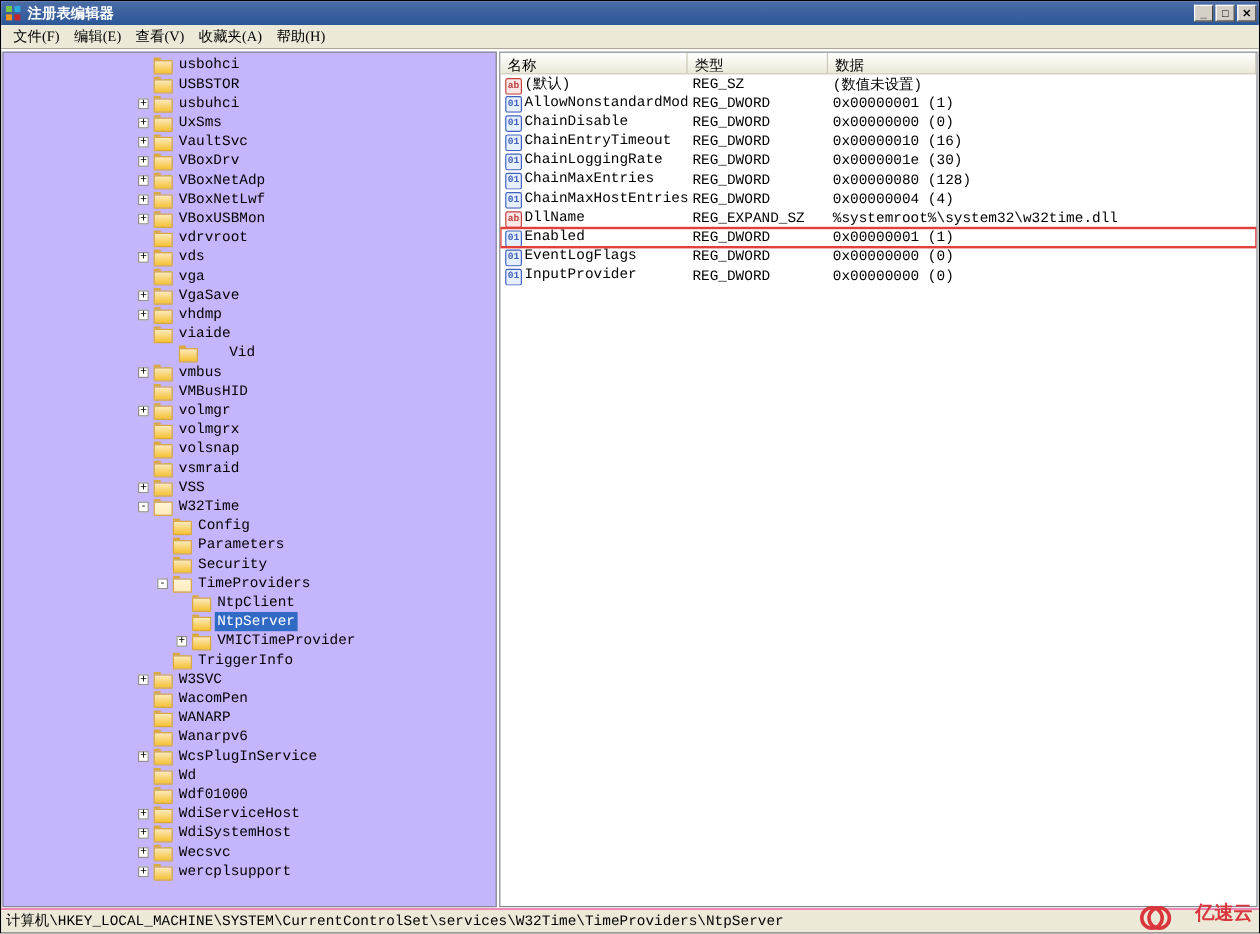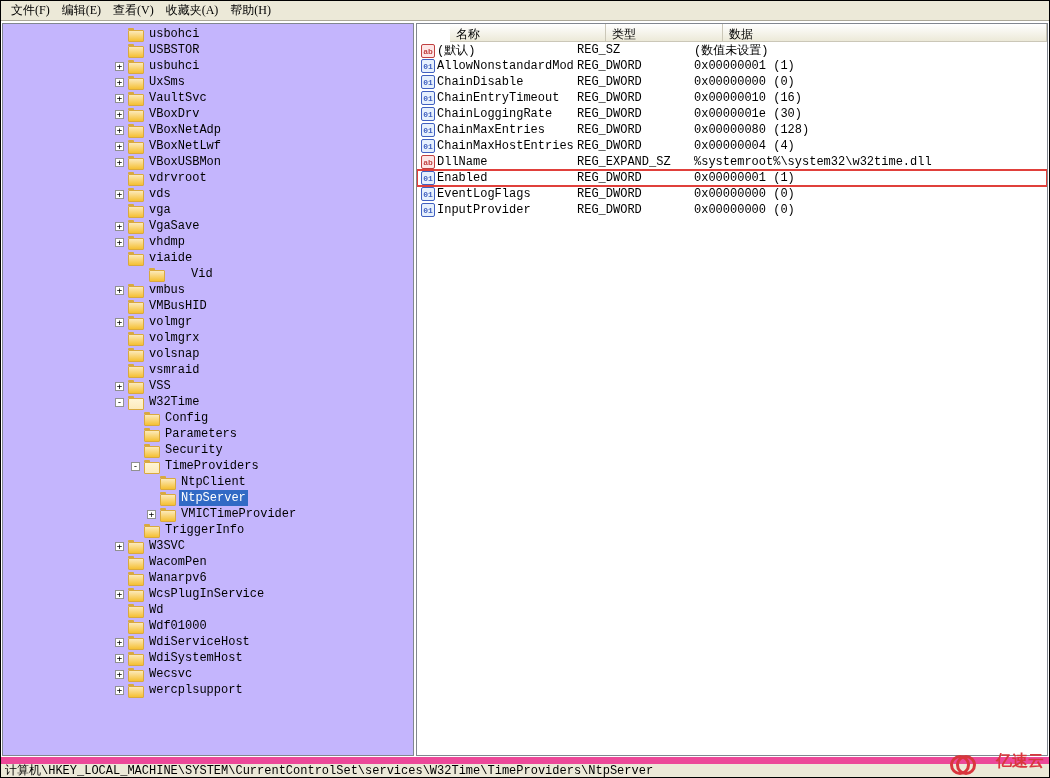--- a/index.html
+++ b/index.html
@@ -104,21 +104,21 @@
   background: #fff;
   margin: 1px;
   overflow: auto;
   position: relative;
 }
 .list-header {
   display: flex;
   background: linear-gradient(to bottom, #fff, #ece9d8);
   border-bottom: 1px solid #cbc7b8;
   height: 18px;
-  position: sticky; top: 0; margin-left: 33px;
+  position: sticky; top: 0;
 }
 .list-header-cell {
   border-right: 1px solid #cbc7b8;
   padding: 2px 6px;
   cursor: pointer;
   font-family: "SimSun", "宋体";
 }
 .col-name { width: 156px; }
 .col-type { width: 117px; }
 .col-data { flex: 1; }
@@ -142,21 +142,21 @@
   font-size: 8px;
   font-weight: bold;
   border: 1px solid;
   border-radius: 2px;
 }
 .reg-icon.sz { background: #fde6e6; border-color: #c04040; color: #c04040; }
 .reg-icon.dw { background: #e6f0fd; border-color: #4060c0; color: #4060c0; }
 .statusbar {
   height: 20px;
   background: #ece9d8;
-  border-top: 7px solid #ec4899;
+  border-top: 1px solid #ec4899;
   display: flex;
   align-items: center;
   padding: 0 4px;
   font-family: "SimSun","宋体","Courier New",monospace;
 }
 .watermark {
   position: absolute;
   right: 6px;
   bottom: 6px;
   display: flex;
@@ -178,20 +178,36 @@
   border-radius: 50%;
 }
 .watermark-logo::before { width: 14px; height: 14px; left: 0; top: 3px; }
 .watermark-logo::after { width: 14px; height: 14px; right: 0; top: 3px; }
 </style>
 </head>
 <body>
 
 <div class="window">
 
+  <div class="titlebar">
+    <span class="titlebar-icon">
+      <svg width="14" height="14" viewBox="0 0 14 14">
+          <rect x="1" y="1" width="5" height="5" fill="#7ac943"></rect>
+          <rect x="8" y="1" width="5" height="5" fill="#29abe2"></rect>
+          <rect x="1" y="8" width="5" height="5" fill="#f7931e"></rect>
+          <rect x="8" y="8" width="5" height="5" fill="#c1272d"></rect>
+        </svg>
+    </span>
+    <span class="titlebar-title">注册表编辑器</span>
+    <div class="titlebar-buttons">
+      <div class="titlebar-btn">_</div>
+      <div class="titlebar-btn">□</div>
+      <div class="titlebar-btn">✕</div>
+    </div>
+  </div>
 
   <div class="menubar">
     <div class="menu-item">文件(F)</div>
     <div class="menu-item">编辑(E)</div>
     <div class="menu-item">查看(V)</div>
     <div class="menu-item">收藏夹(A)</div>
     <div class="menu-item">帮助(H)</div>
   </div>
 
   <div class="content">
@@ -359,20 +375,25 @@
           </div>
           <div class="tree-node" style="padding-left: 112px;">
             <span class="expander">+</span>
             <span class="folder-icon"></span>
             <span class="tree-label">W3SVC</span>
           </div>
           <div class="tree-node" style="padding-left: 112px;">
             <span class="expander-space"></span>
             <span class="folder-icon"></span>
             <span class="tree-label">WacomPen</span>
+          </div>
+          <div class="tree-node" style="padding-left: 112px;">
+            <span class="expander-space"></span>
+            <span class="folder-icon"></span>
+            <span class="tree-label">WANARP</span>
           </div>
           <div class="tree-node" style="padding-left: 112px;">
             <span class="expander-space"></span>
             <span class="folder-icon"></span>
             <span class="tree-label">Wanarpv6</span>
           </div>
           <div class="tree-node" style="padding-left: 112px;">
             <span class="expander">+</span>
             <span class="folder-icon"></span>
             <span class="tree-label">WcsPlugInService</span>

